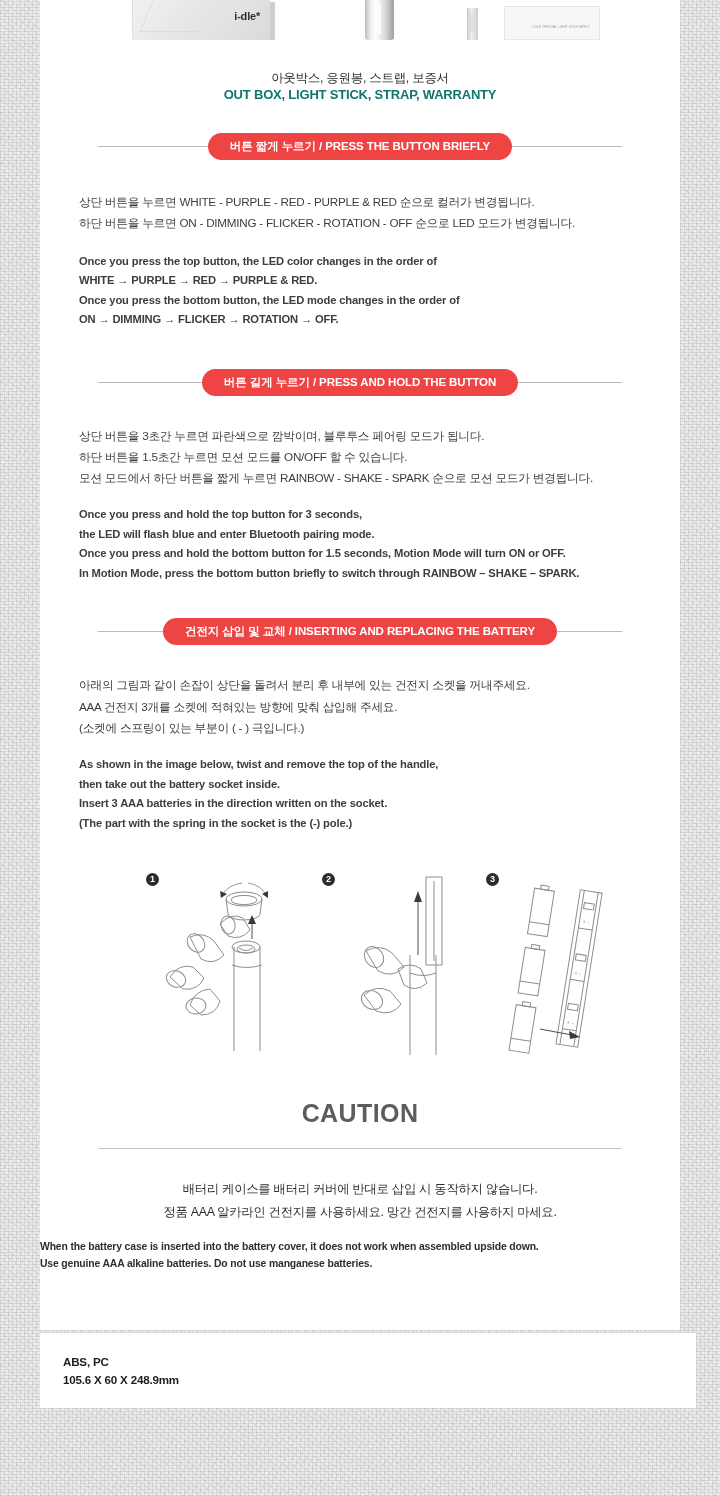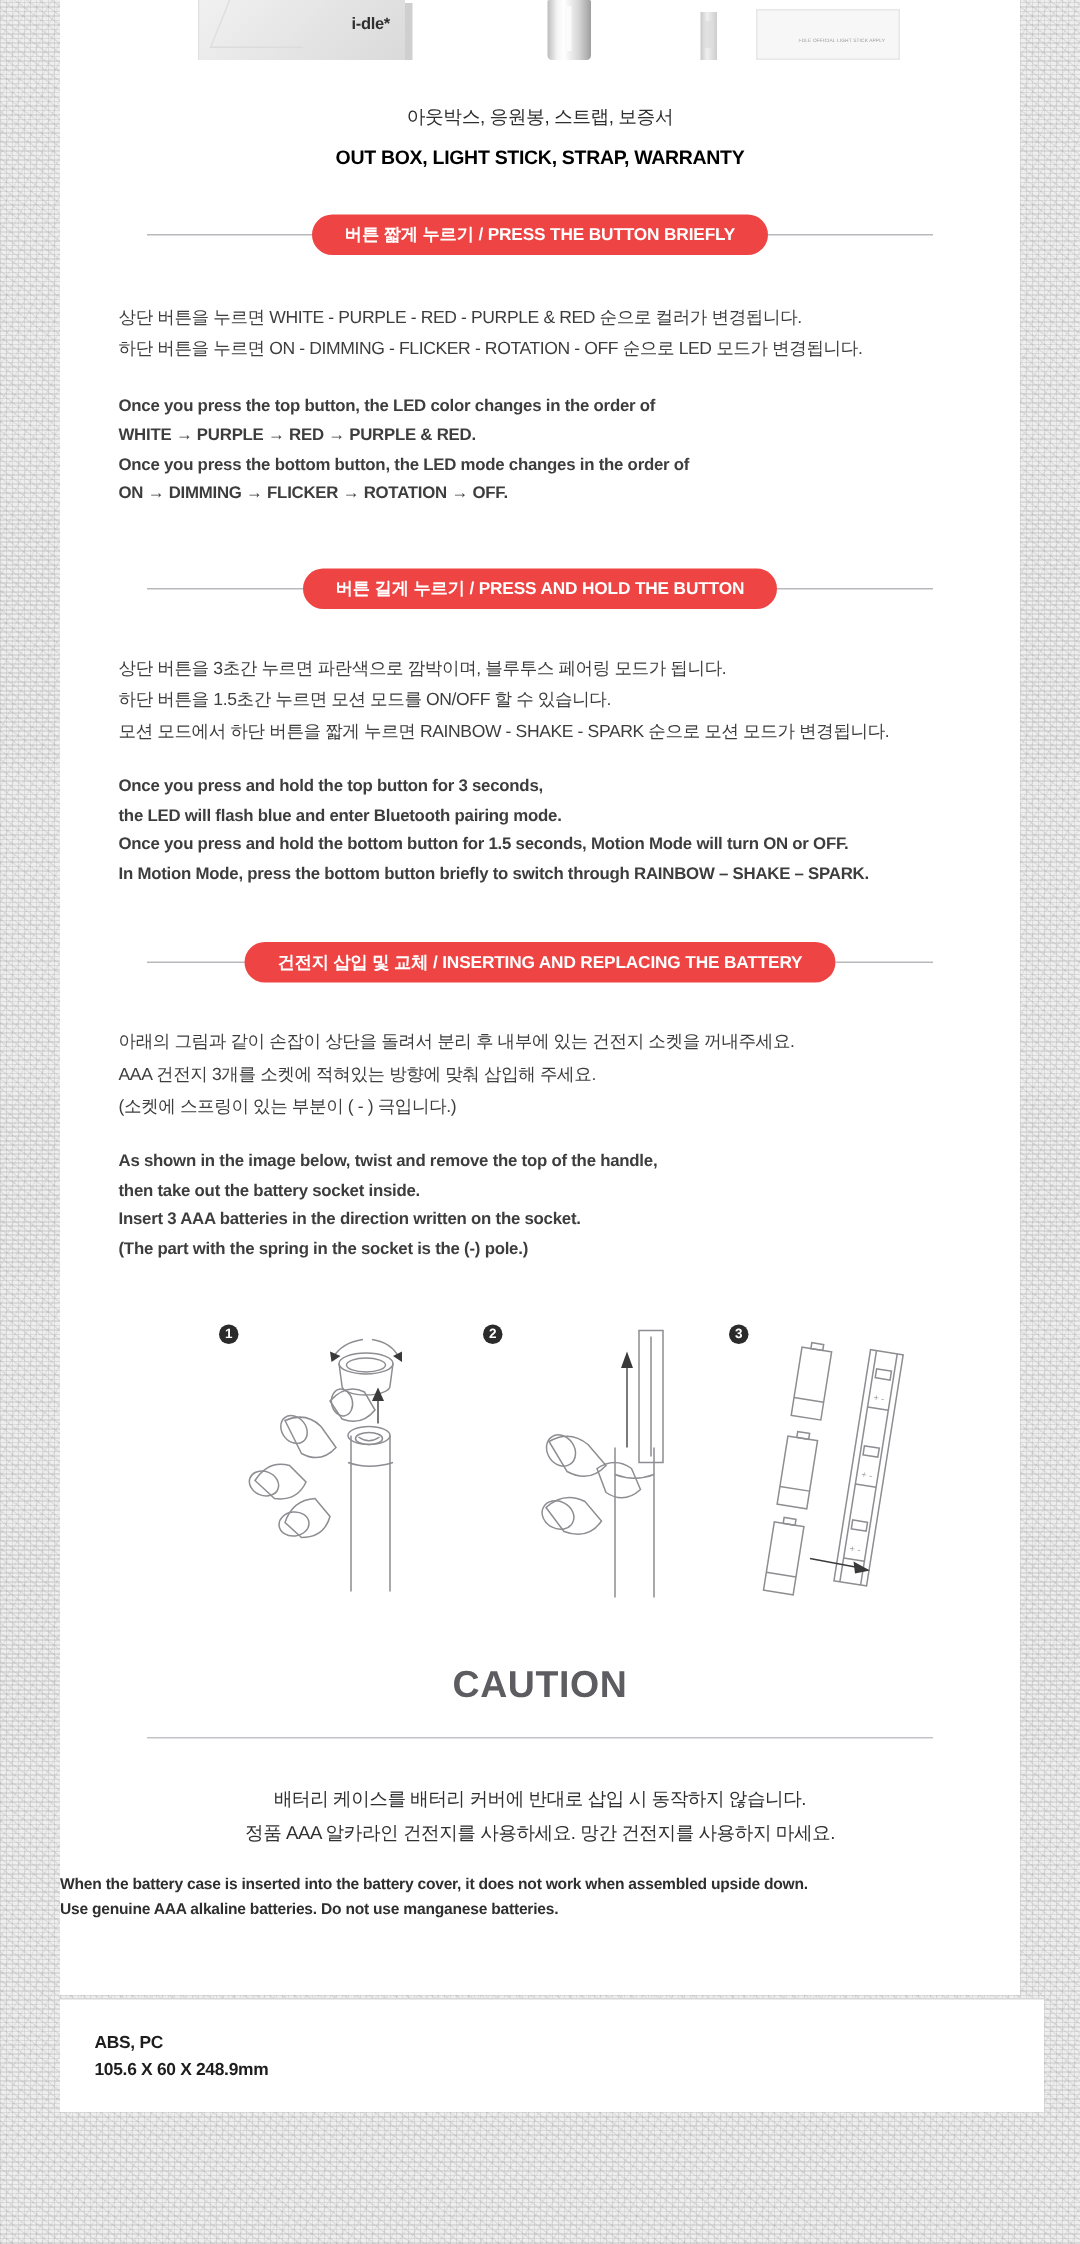--- a/index.html
+++ b/index.html
@@ -131,22 +131,21 @@
     margin-top: 30px;
   }
   .contents .kr {
     font-size: 12.5px;
     color: #2e2e2e;
     letter-spacing: -0.3px;
   }
   .contents .en {
     font-size: 13px;
     font-weight: bold;
-    color: #000000;
-    margin-top: 10px;
+    color: #0f766e;
     letter-spacing: -0.2px;
   }
 
   
   .big-title {
     text-align: center;
     font-size: 25px;
     font-weight: bold;
     color: #5c5c61;
     letter-spacing: 0.4px;

